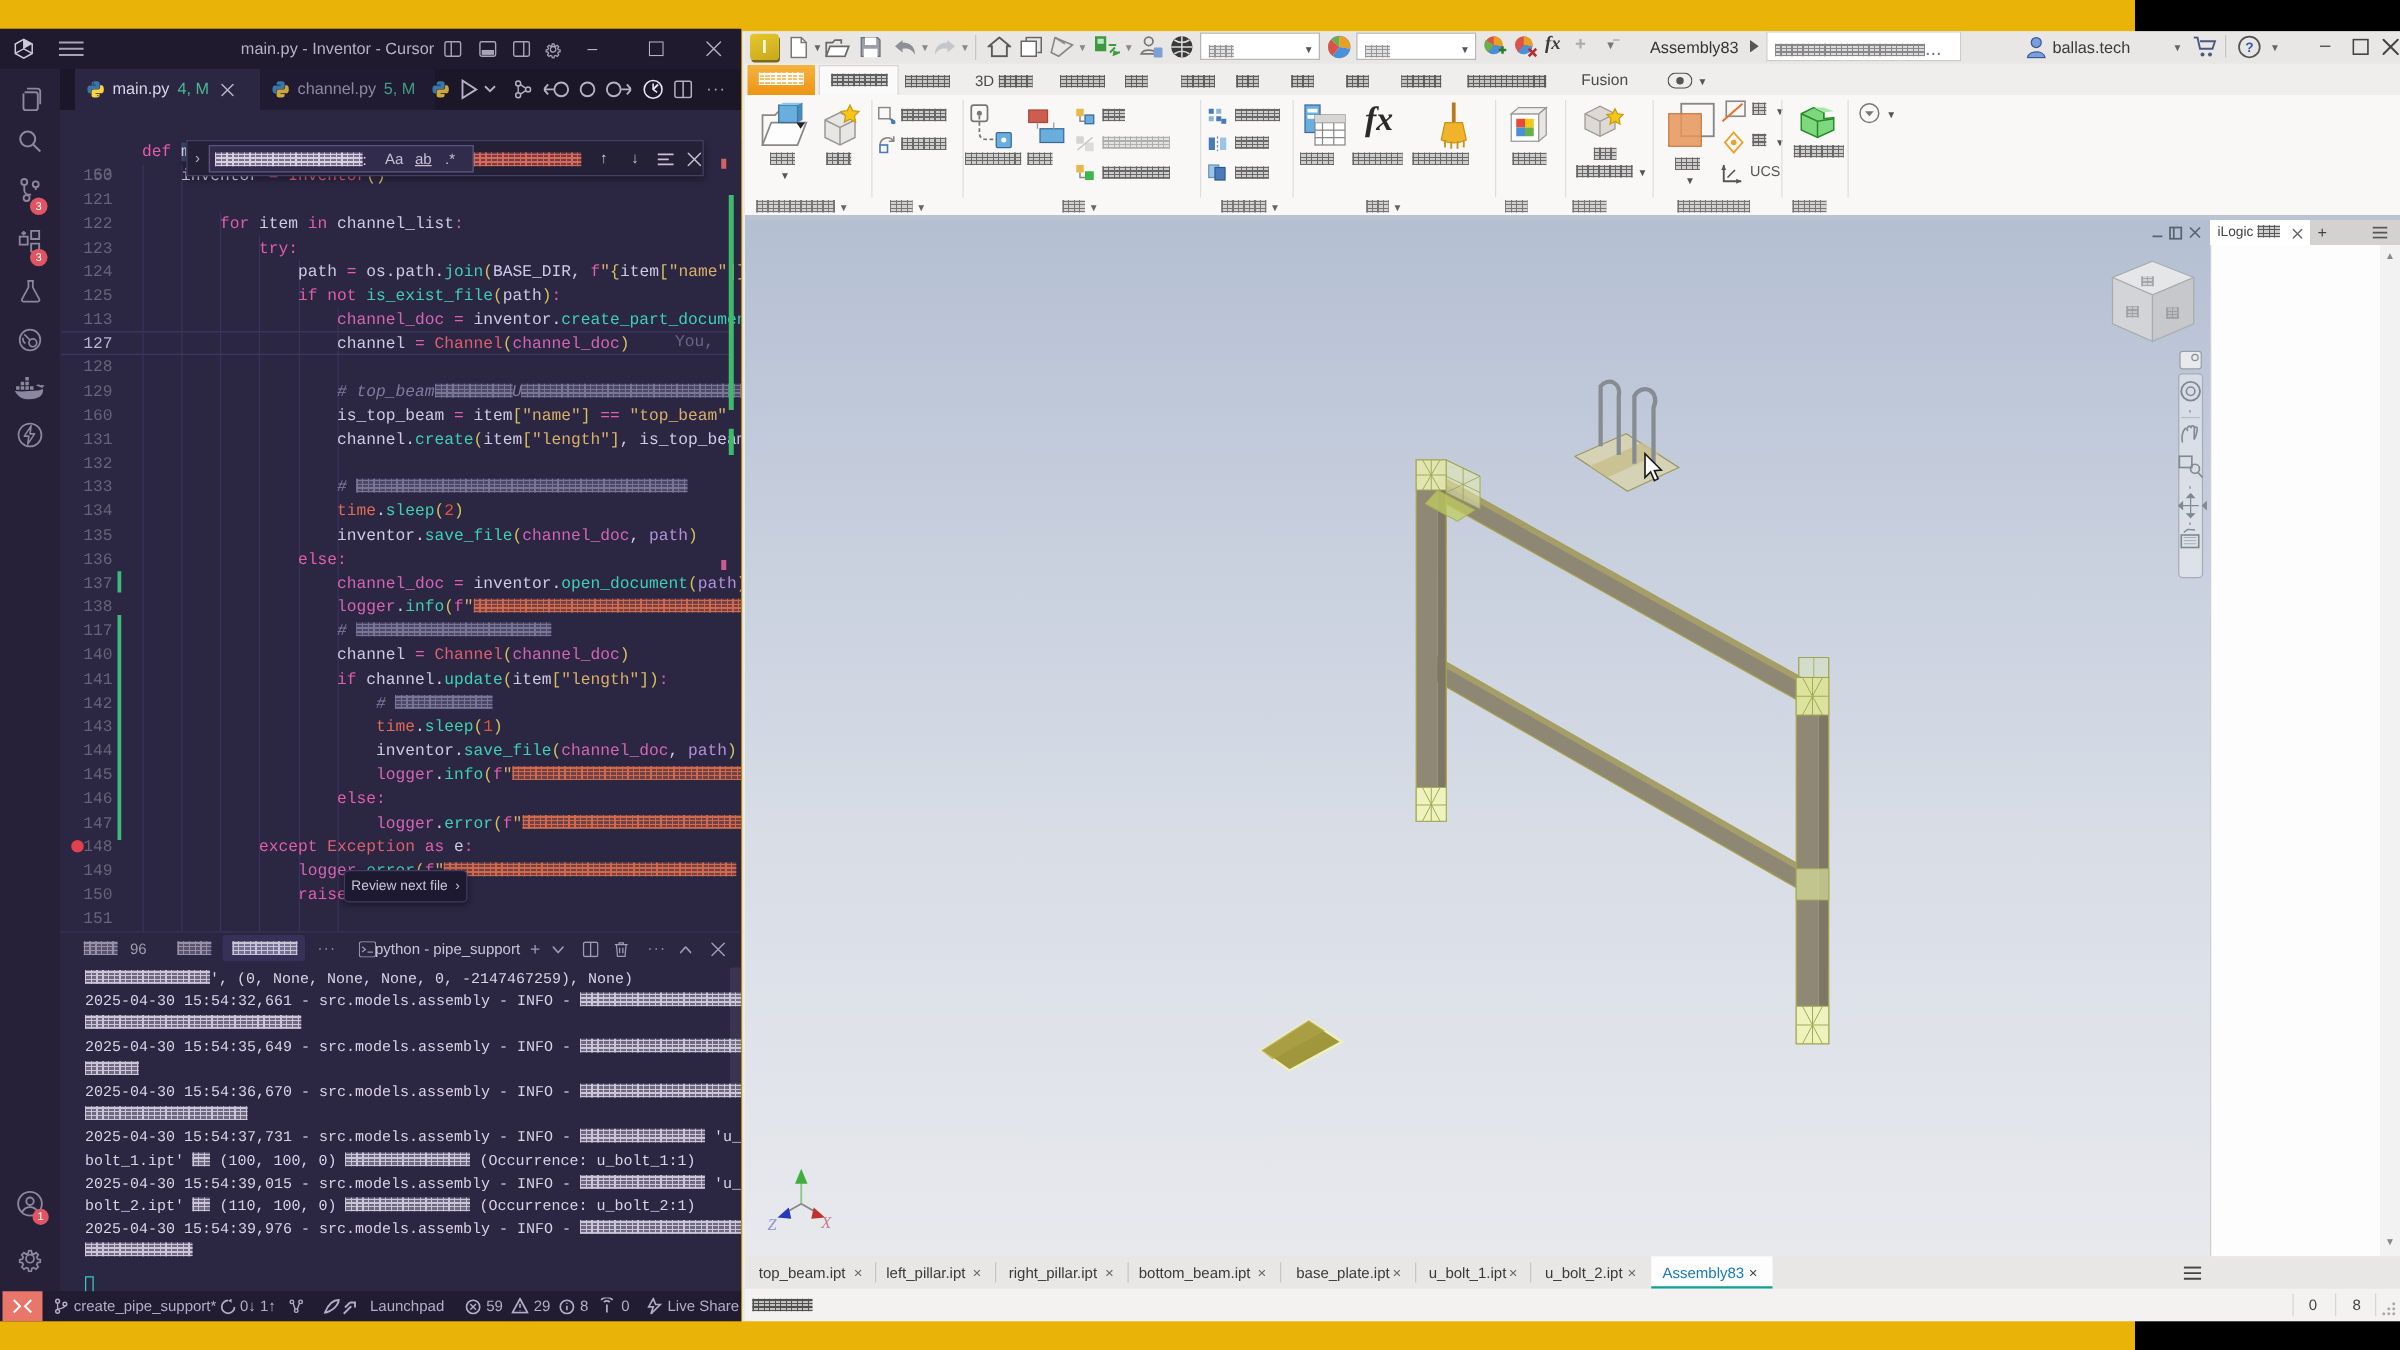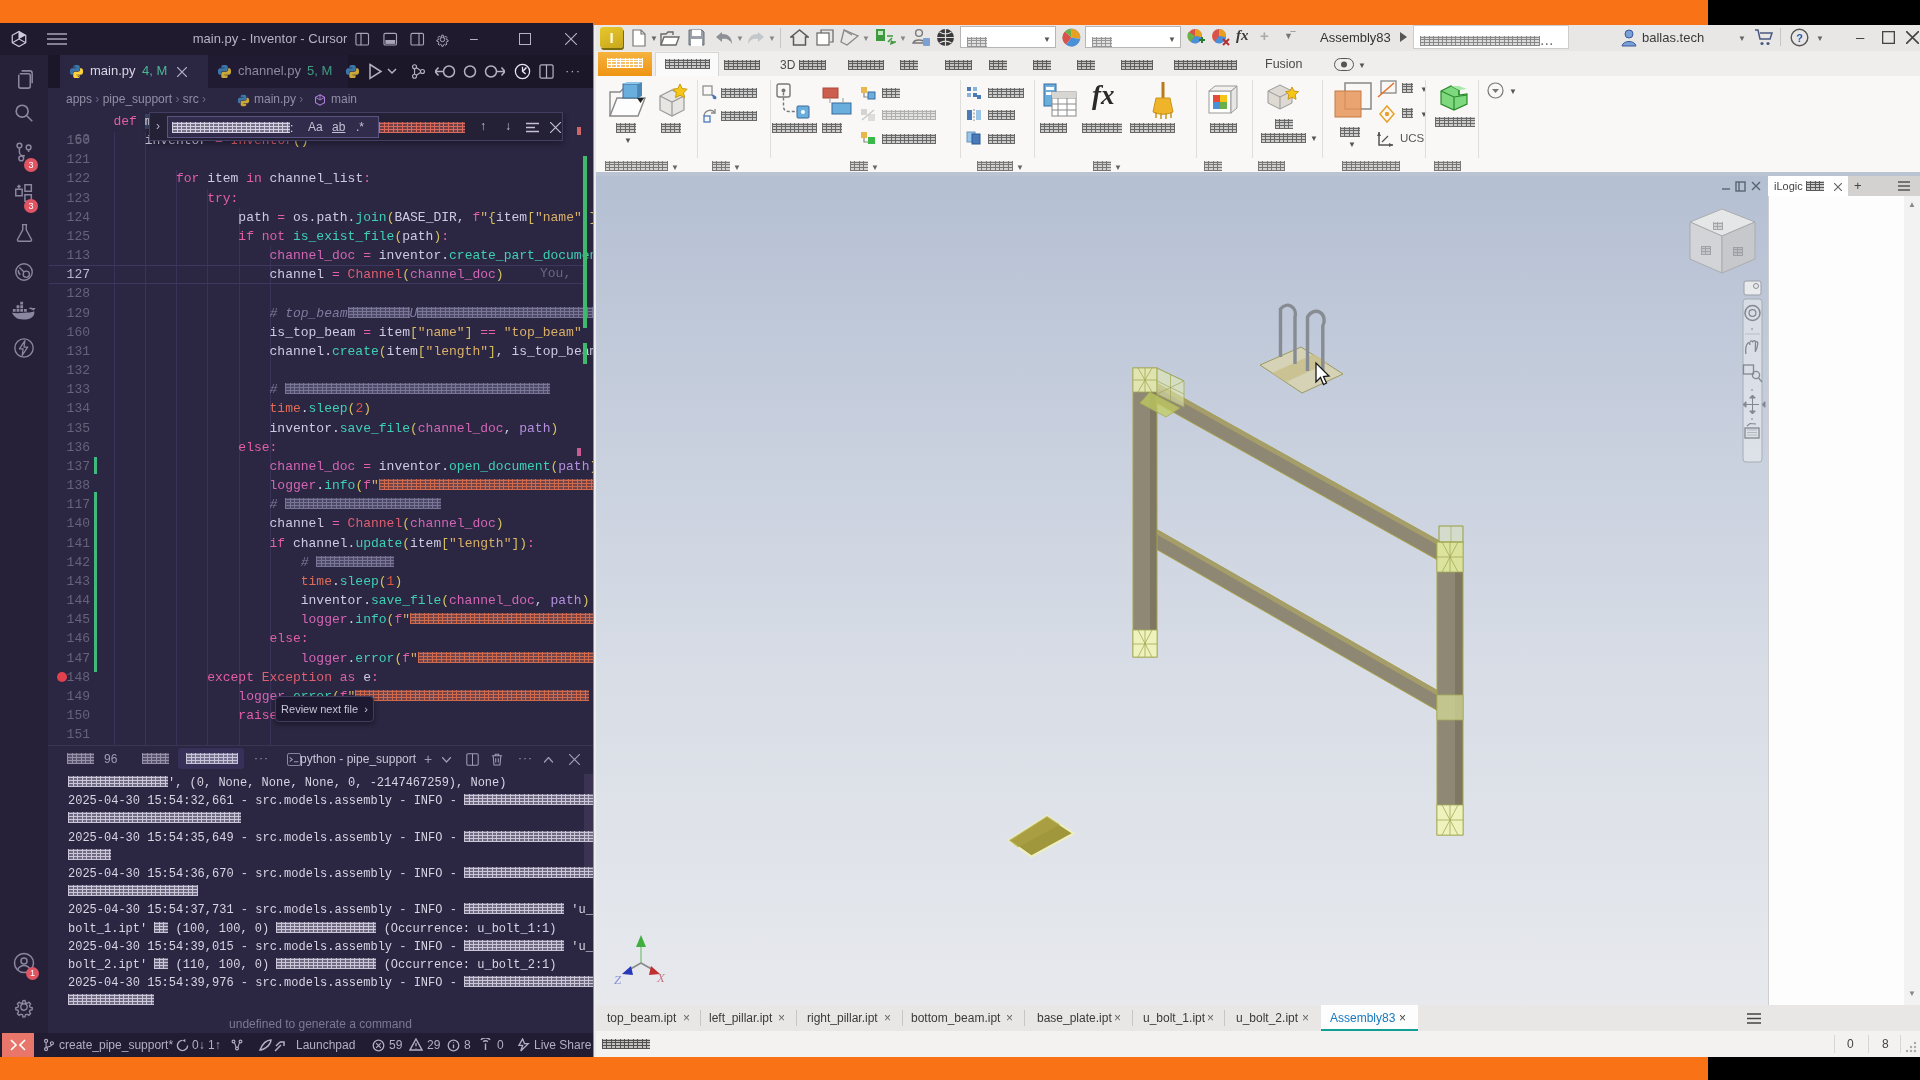--- a/index.html
+++ b/index.html
@@ -1,17 +1,17 @@
 <!DOCTYPE html>
 <html><head><meta charset="utf-8"><style>
 *{margin:0;padding:0;box-sizing:border-box}
 html,body{width:1920px;height:1080px;background:#000;overflow:hidden}
 body{font-family:"Liberation Sans",sans-serif;-webkit-font-smoothing:antialiased}
 .abs{position:absolute}
-#screen{position:absolute;left:0;top:0;width:1708px;height:1080px;background:#f97316}
+#screen{position:absolute;left:0;top:0;width:1708px;height:1080px;background:#eab308}
 
 .j{display:inline-block;height:11px;vertical-align:-1px;opacity:.92;
  background:linear-gradient(color-mix(in srgb,currentColor 42%,transparent),color-mix(in srgb,currentColor 42%,transparent)),
  repeating-linear-gradient(0deg,currentColor 0 1.1px,transparent 1.1px 3px),
  repeating-linear-gradient(90deg,currentColor 0 1px,transparent 1px 4.6px);}
 .jb{display:inline-block;height:10px;vertical-align:-1px;opacity:.88;
  background:linear-gradient(color-mix(in srgb,currentColor 30%,transparent),color-mix(in srgb,currentColor 30%,transparent)),
  repeating-linear-gradient(0deg,currentColor 0 1px,transparent 1px 2.8px),
  repeating-linear-gradient(90deg,currentColor 0 1px,transparent 1px 4.4px);}
 
@@ -178,33 +178,20 @@
       <svg class="abs" style="left:465px;top:7px" width="19" height="19" viewBox="0 0 24 24">
           <circle cx="12" cy="12" r="9" fill="none" stroke="#e8e5f2" stroke-width="1.6"></circle>
           <path d="M12 6v6l4 3" stroke="#e8e5f2" stroke-width="1.6" fill="none"></path>
           <path d="M12 12 l5-5" stroke="#e8e5f2" stroke-width="2" fill="none"></path>
         </svg>
       <svg class="abs" style="left:491px;top:9px" width="15" height="15" viewBox="0 0 16 16">
           <rect x="1" y="1" width="14" height="14" rx="1.5" fill="none" stroke="#b5b0c4" stroke-width="1.3"></rect>
           <path d="M8 1v14" stroke="#b5b0c4" stroke-width="1.3"></path>
         </svg>
       <div class="abs" style="left:517px;top:8px;color:#b5b0c4;font-size:13px;letter-spacing:1px">···</div>
-    </div>
-    <div id="cbread">
-      <span class="abs" style="left:18px;top:4px">apps <span style="color:#6b667f">›</span> pipe_support <span style="color:#6b667f">›</span> src <span style="color:#6b667f">›</span></span>
-      <svg class="abs" style="left:189px;top:6px" width="13" height="13" viewBox="0 0 32 32">
-          <path d="M15.9 2c-7 0-6.6 3-6.6 3v3.2h6.8v1H6.6S2 8.7 2 15.9c0 7.3 4 7 4 7h2.4v-3.3s-.13-4 4-4h6.7s3.8.06 3.8-3.7V5.6S23.5 2 15.9 2z" fill="#3a76aa"></path>
-          <path d="M16.1 30c7 0 6.6-3 6.6-3v-3.2h-6.8v-1h9.5S30 23.3 30 16.1c0-7.3-4-7-4-7h-2.4v3.3s.13 4-4 4h-6.7s-3.8-.06-3.8 3.7v6.3S8.5 30 16.1 30z" fill="#c9a73b"></path>
-        </svg>
-      <span class="abs" style="left:206px;top:4px">main.py <span style="color:#6b667f">›</span></span>
-      <svg class="abs" style="left:266px;top:6px" width="12" height="12" viewBox="0 0 16 16">
-          <path d="M8 1 14 4.5v7L8 15 2 11.5v-7z" fill="none" stroke="#b07fd8" stroke-width="1.4"></path>
-          <path d="M8 1v7m0 0L2 4.5M8 8l6-3.5" stroke="#b07fd8" stroke-width="1.2"></path>
-        </svg>
-      <span class="abs" style="left:283px;top:4px">main</span>
     </div>
     <div id="ced">
       <div class="abs" style="left:66px;top:20px;width:1px;height:706px;background:#39335a"></div>
       <div class="abs" style="left:96.5px;top:20px;width:1px;height:706px;background:#39335a"></div>
       <div class="abs" style="left:127.5px;top:58px;width:1px;height:649px;background:#39335a"></div>
       <div class="abs" style="left:159px;top:77px;width:1px;height:611px;background:#39335a"></div>
       <div class="abs" style="left:190.5px;top:96px;width:1px;height:573px;background:#39335a"></div>
       <div class="abs" style="left:221.5px;top:134px;width:1px;height:516px;background:#39335a"></div>
       <div class="abs" style="left:1px;top:153px;width:538px;height:19px;border-top:1px solid #3e3860;border-bottom:1px solid #3e3860"></div>
       <div id="code">
@@ -342,21 +329,20 @@
 <div><i class="j" style="width:130px"></i></div>
 <div>2025-04-30 15:54:37,731 - src.models.assembly - INFO - <i class="j" style="width:100px"></i> 'u_</div>
 <div>bolt_1.ipt' <i class="j" style="width:14px"></i> (100, 100, 0) <i class="j" style="width:100px"></i> (Occurrence: u_bolt_1:1)</div>
 <div>2025-04-30 15:54:39,015 - src.models.assembly - INFO - <i class="j" style="width:100px"></i> 'u_</div>
 <div>bolt_2.ipt' <i class="j" style="width:14px"></i> (110, 100, 0) <i class="j" style="width:100px"></i> (Occurrence: u_bolt_2:1)</div>
 <div>2025-04-30 15:54:39,976 - src.models.assembly - INFO - <i class="j" style="width:130px"></i></div>
 <div><i class="j" style="width:86px"></i></div>
 
     </div>
       </div>
-    <div id="chint">undefined to generate a command</div>
     <div id="cstatus">
       <div class="abs" style="left:2px;top:0;width:32px;height:24px;background:#e8766b"></div>
       <svg class="abs" style="left:10px;top:6px" width="16" height="12" viewBox="0 0 16 12">
           <path d="M1 1l5 5-5 5M15 1l-5 5 5 5" stroke="#fff" stroke-width="1.6" fill="none"></path>
         </svg>
       <svg class="abs" style="left:42px;top:5px" width="14" height="14" viewBox="0 0 24 24">
           <circle cx="7" cy="5" r="2.6" fill="none" stroke="#b3aec5" stroke-width="2"></circle>
           <circle cx="7" cy="19" r="2.6" fill="none" stroke="#b3aec5" stroke-width="2"></circle>
           <circle cx="17" cy="9" r="2.6" fill="none" stroke="#b3aec5" stroke-width="2"></circle>
           <path d="M7 8v8M7.5 16c5-1 9-2 9.5-4.5" stroke="#b3aec5" stroke-width="1.8" fill="none"></path>

